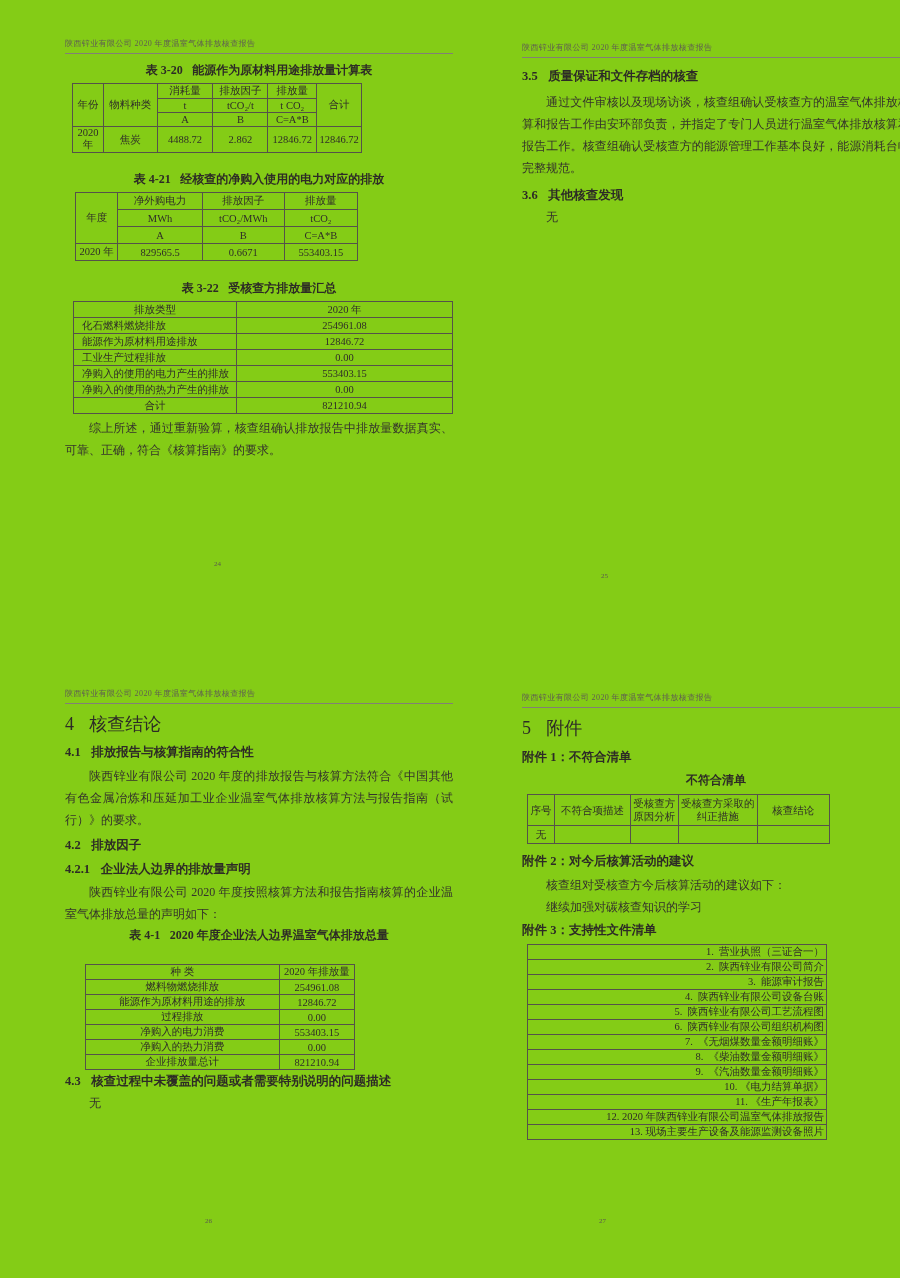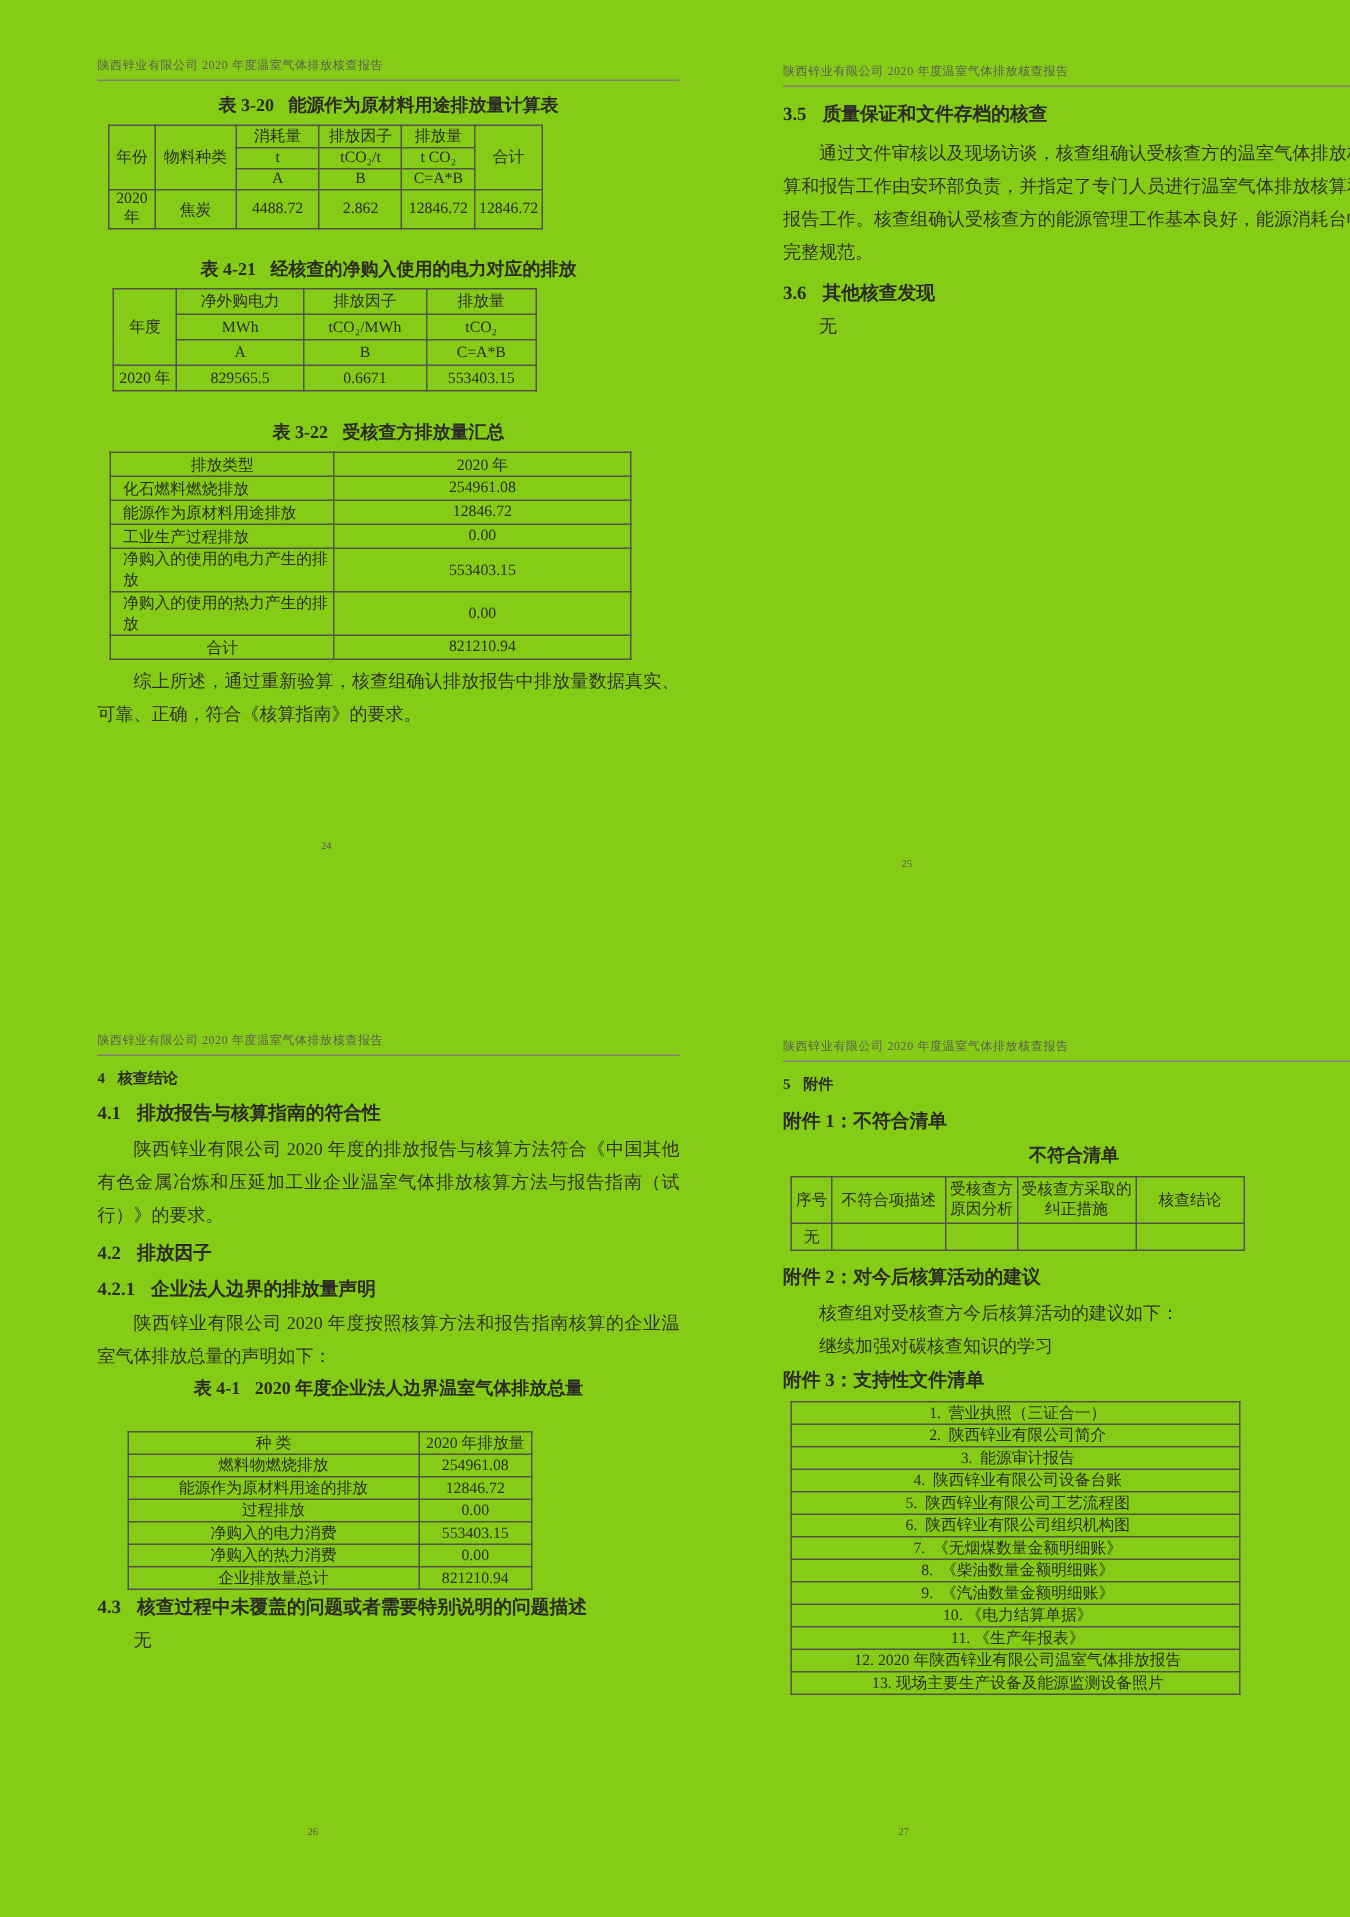--- a/index.html
+++ b/index.html
@@ -7,35 +7,35 @@
   .canvas{position:relative;width:900px;height:1278px;background:#84cc16;overflow:hidden;margin:0 auto;}
   .page{position:absolute;width:388px;}
   .p24{left:65px;top:38px;}
   .p25{left:522px;top:42px;}
   .p26{left:65px;top:688px;}
   .p27{left:522px;top:692px;}
   .hdr{font-size:8px;color:#5f5c53;letter-spacing:.4px;padding-bottom:4px;border-bottom:1px solid #82řF;}
   .hdr{border-bottom:1px solid #827f75;}
   .tbl-caption{text-align:center;font-weight:bold;font-size:12px;color:#2d2b26;}
   .cap-title{margin-left:.8em;}
-  .h1{font-size:10px;font-weight:bold;color:#2d2b26;}
+  .h1{font-size:18px;font-weight:normal;color:#2d2b26;}
   .h2{font-size:12.5px;font-weight:bold;color:#2d2b26;}
   .num{margin-right:.85em;}
   .para{margin:0;font-size:12px;line-height:22px;color:#34322c;text-align:justify;text-indent:2em;}
   .dt{border-collapse:collapse;table-layout:fixed;}
   .dt td{border:1px solid #55524a;text-align:center;font-size:10.5px;color:#2f2d28;padding:0 2px;overflow:hidden;vertical-align:middle;}
   .t320{width:290px;margin:4px 0 0 7px;}  .t320 td{height:13px;}
   .t321{width:283px;margin:4px 0 0 10px;} .t321 td{height:16px;}
-  .t322{width:348px;margin:4px 0 0 8px;}  .t322 td{height:15px;}
+  .t322{width:380px;margin:4px 0 0 8px;}  .t322 td{height:15px;}
   .t322 td.lbl{text-align:left;padding-left:8px;}
   .t41{width:270px;margin:20px 0 0 20px;}  .t41 td{height:14px;}
   .a1t{width:303px;margin:5px 0 0 5px;}   .a1t td{height:17px;}
   .a1t tr.hd td{height:30px;white-space:pre-line;line-height:13px;}
   .a3t{width:300px;margin:5px 0 0 5px;}
-  .a3t td{height:13px;text-align:center;padding-left:5px;font-size:10.5px;}
+  .a3t td{height:13px;text-align:right;padding-left:5px;font-size:10.5px;}
   .ctitle{text-align:center;font-weight:bold;font-size:12px;color:#2d2b26;}
   .pageno{position:absolute;font-size:7px;color:#5a584f;}
   .pn24{left:214px;top:560px;} .pn25{left:601px;top:572px;}
   .pn26{left:205px;top:1217px;} .pn27{left:599px;top:1217px;}
   .mt2{margin-top:2px;}.mt3{margin-top:3px;}.mt4{margin-top:4px;}.mt6{margin-top:6px;}
   .mt7{margin-top:7px;}.mt8{margin-top:8px;}.mt9{margin-top:9px;}.mt10{margin-top:10px;}
   .mt18{margin-top:18px;}.mt19{margin-top:19px;}
 </style>
 </head>
 <body>

